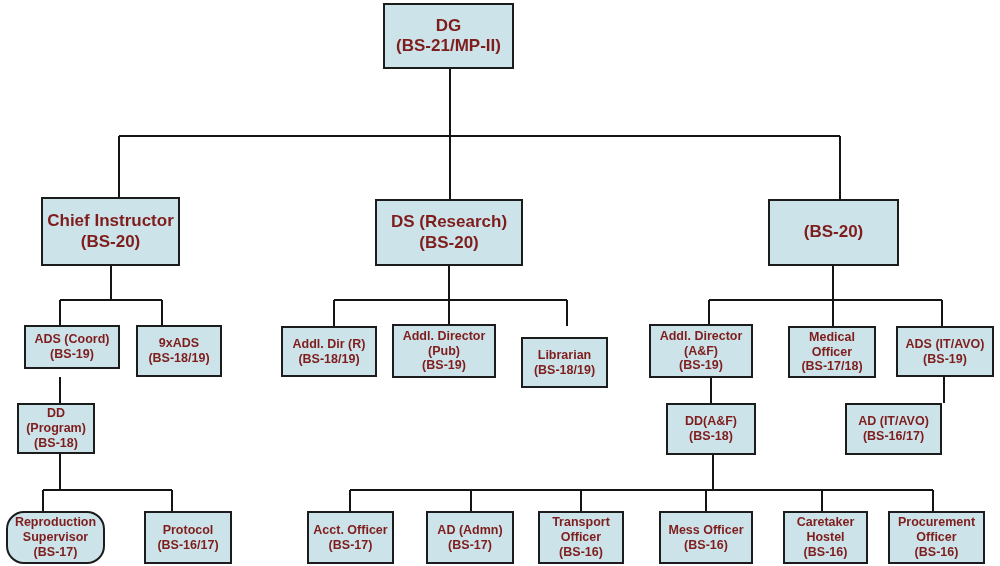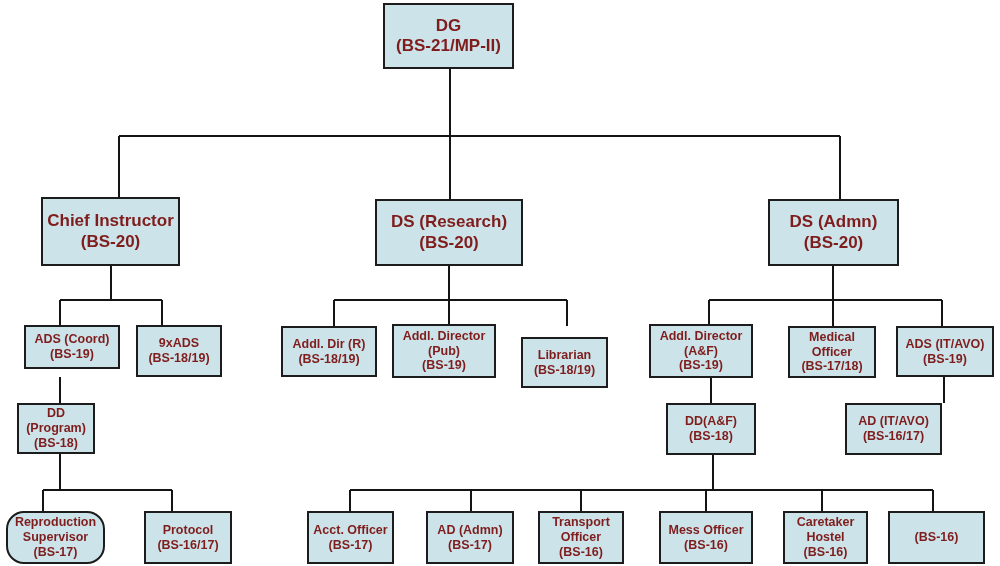--- a/index.html
+++ b/index.html
@@ -79,21 +79,20 @@
 
   <div class="node lvl-top" style="left:41px; top:197px; width:139px; height:69px;">
     <div class="t">Chief Instructor</div>
     <div class="g">(BS-20)</div>
   </div>
   <div class="node lvl-top" style="left:375px; top:199px; width:148px; height:67px;">
     <div class="t">DS (Research)</div>
     <div class="g">(BS-20)</div>
   </div>
   <div class="node lvl-top" style="left:768px; top:199px; width:131px; height:67px;">
-    <div class="t">DS (Admn)</div>
     <div class="g">(BS-20)</div>
   </div>
 
   <div class="node lvl-sub" style="left:24px; top:325px; width:96px; height:44px;">
     <div class="t">ADS (Coord)</div>
     <div class="g">(BS-19)</div>
   </div>
   <div class="node lvl-sub" style="left:136px; top:325px; width:86px; height:52px;">
     <div class="t">9xADS</div>
     <div class="g">(BS-18/19)</div>
@@ -160,16 +159,17 @@
   </div>
   <div class="node lvl-sub" style="left:659px; top:511px; width:94px; height:53px;">
     <div class="t">Mess Officer</div>
     <div class="g">(BS-16)</div>
   </div>
   <div class="node lvl-sub" style="left:783px; top:511px; width:85px; height:53px;">
     <div class="t">Caretaker Hostel</div>
     <div class="g">(BS-16)</div>
   </div>
   <div class="node lvl-sub" style="left:888px; top:511px; width:97px; height:53px;">
+    <div class="t">Procurement Officer</div>
     <div class="g">(BS-16)</div>
   </div>
 
 </div>
 
 </body></html>

